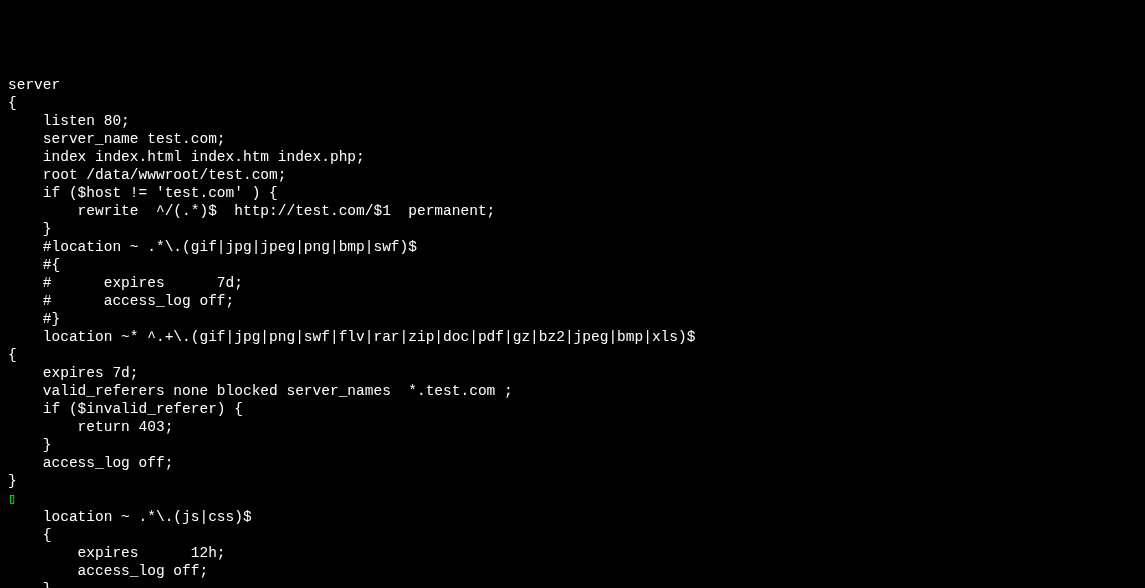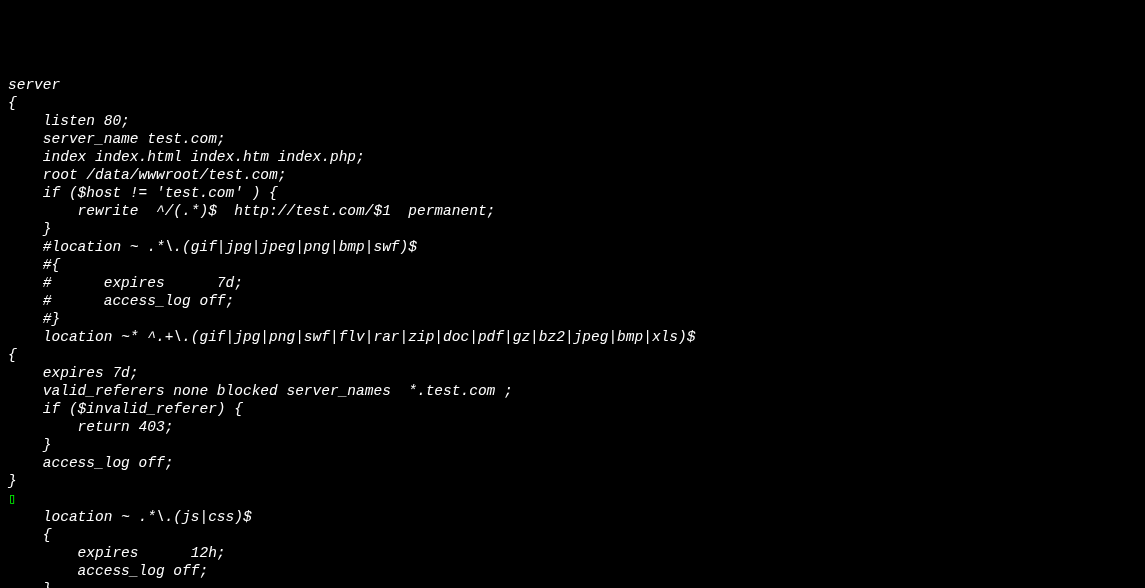--- a/index.html
+++ b/index.html
@@ -14,21 +14,20 @@
       font-size: 14.5px;
       line-height: 18px;
       padding: 4px 8px;
       white-space: pre;
       width: 1145px;
       height: 588px;
       overflow: hidden;
     }
     .line {
       display: block;
-      font-style: italic;
     }
     .cursor {
       color: #00ff00;
     }
   </style>
 </head>
 <body>
 
 
 

